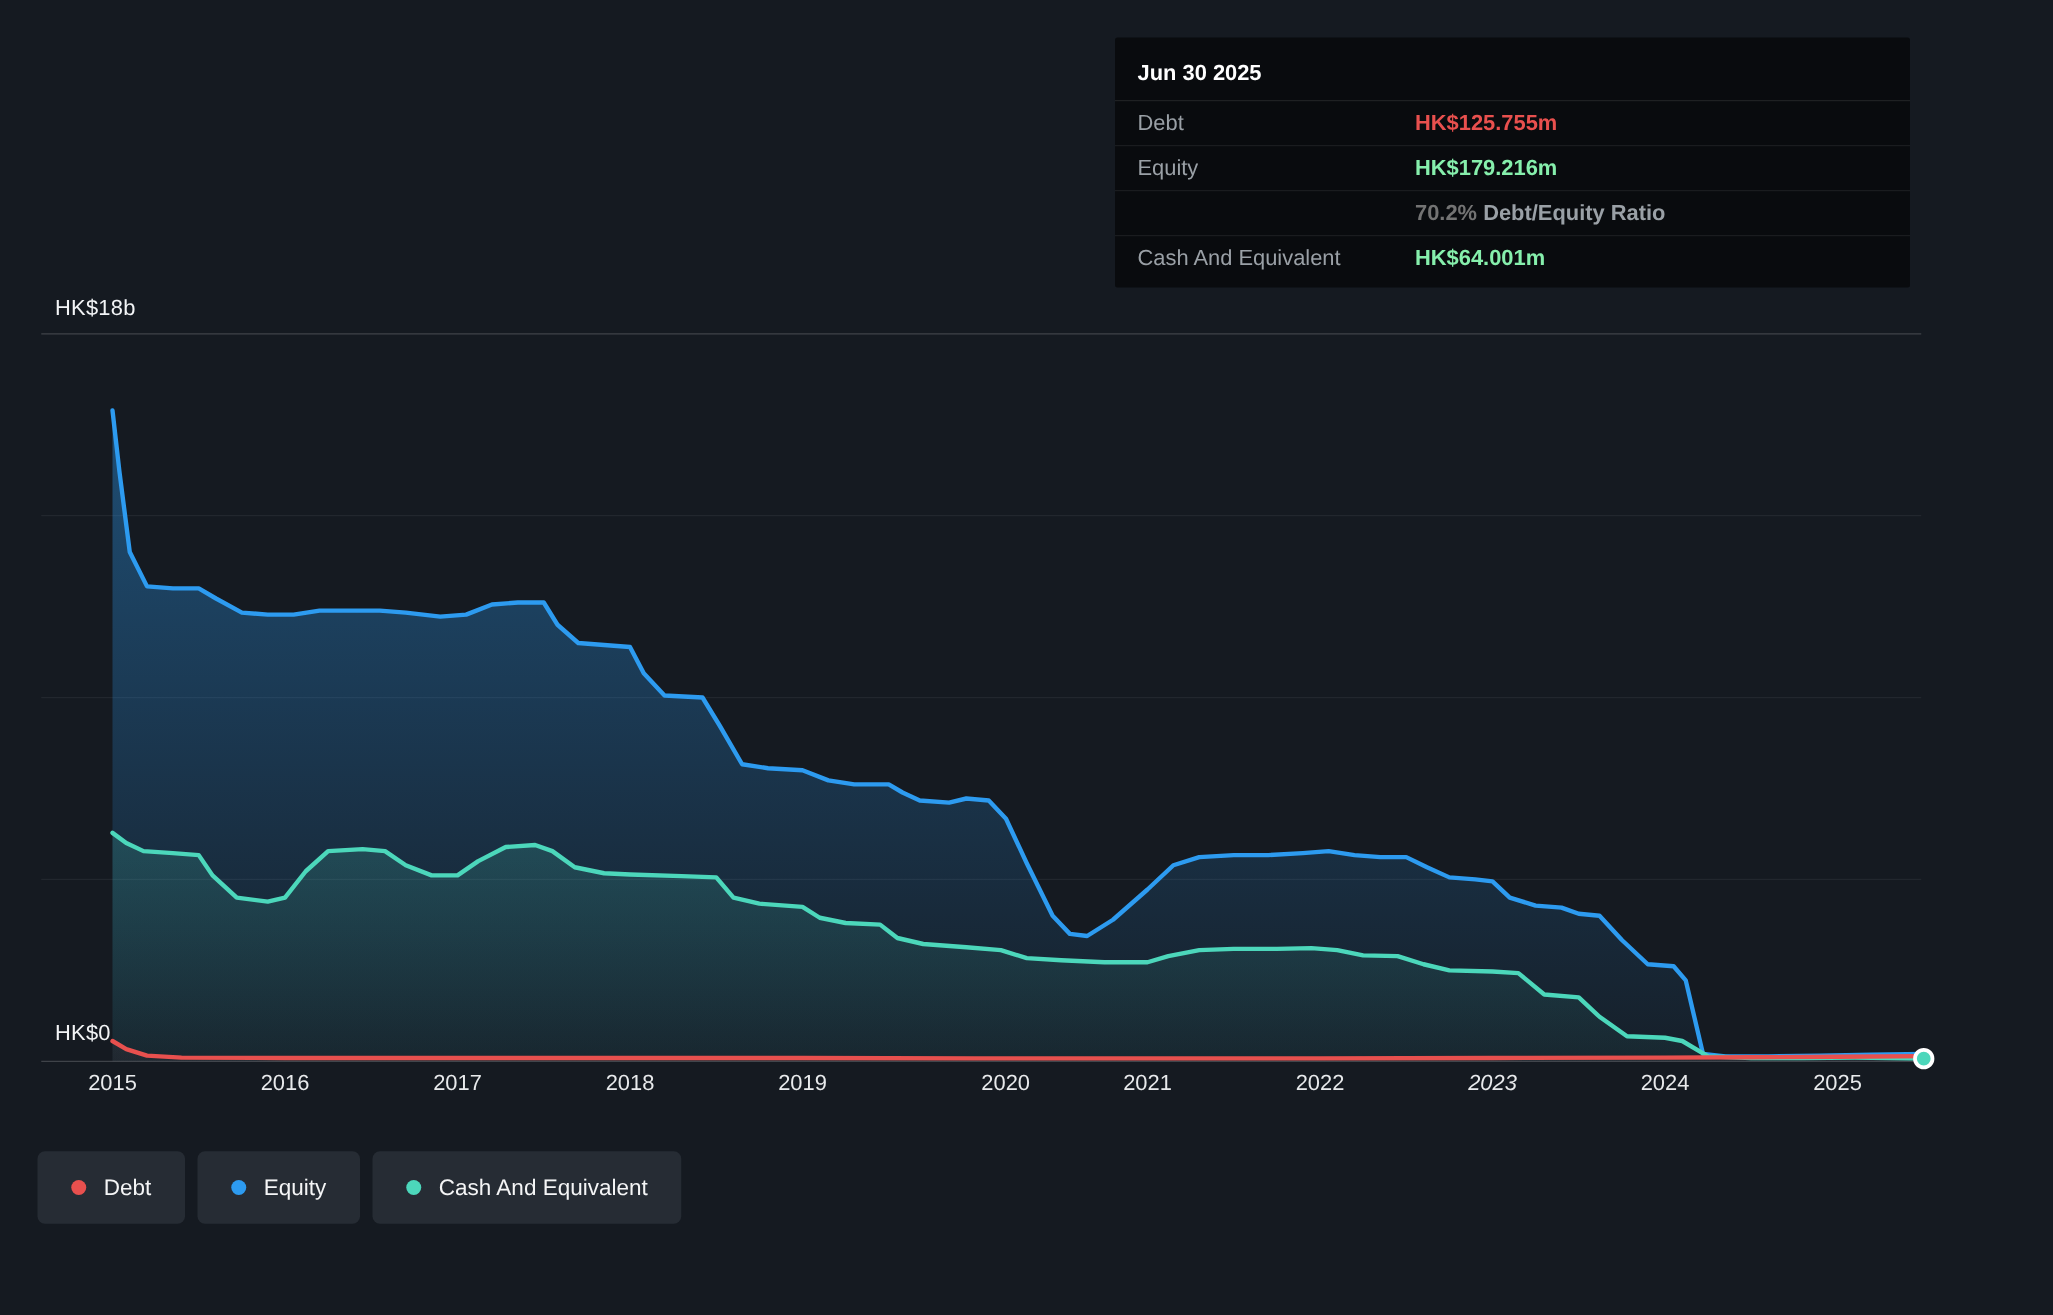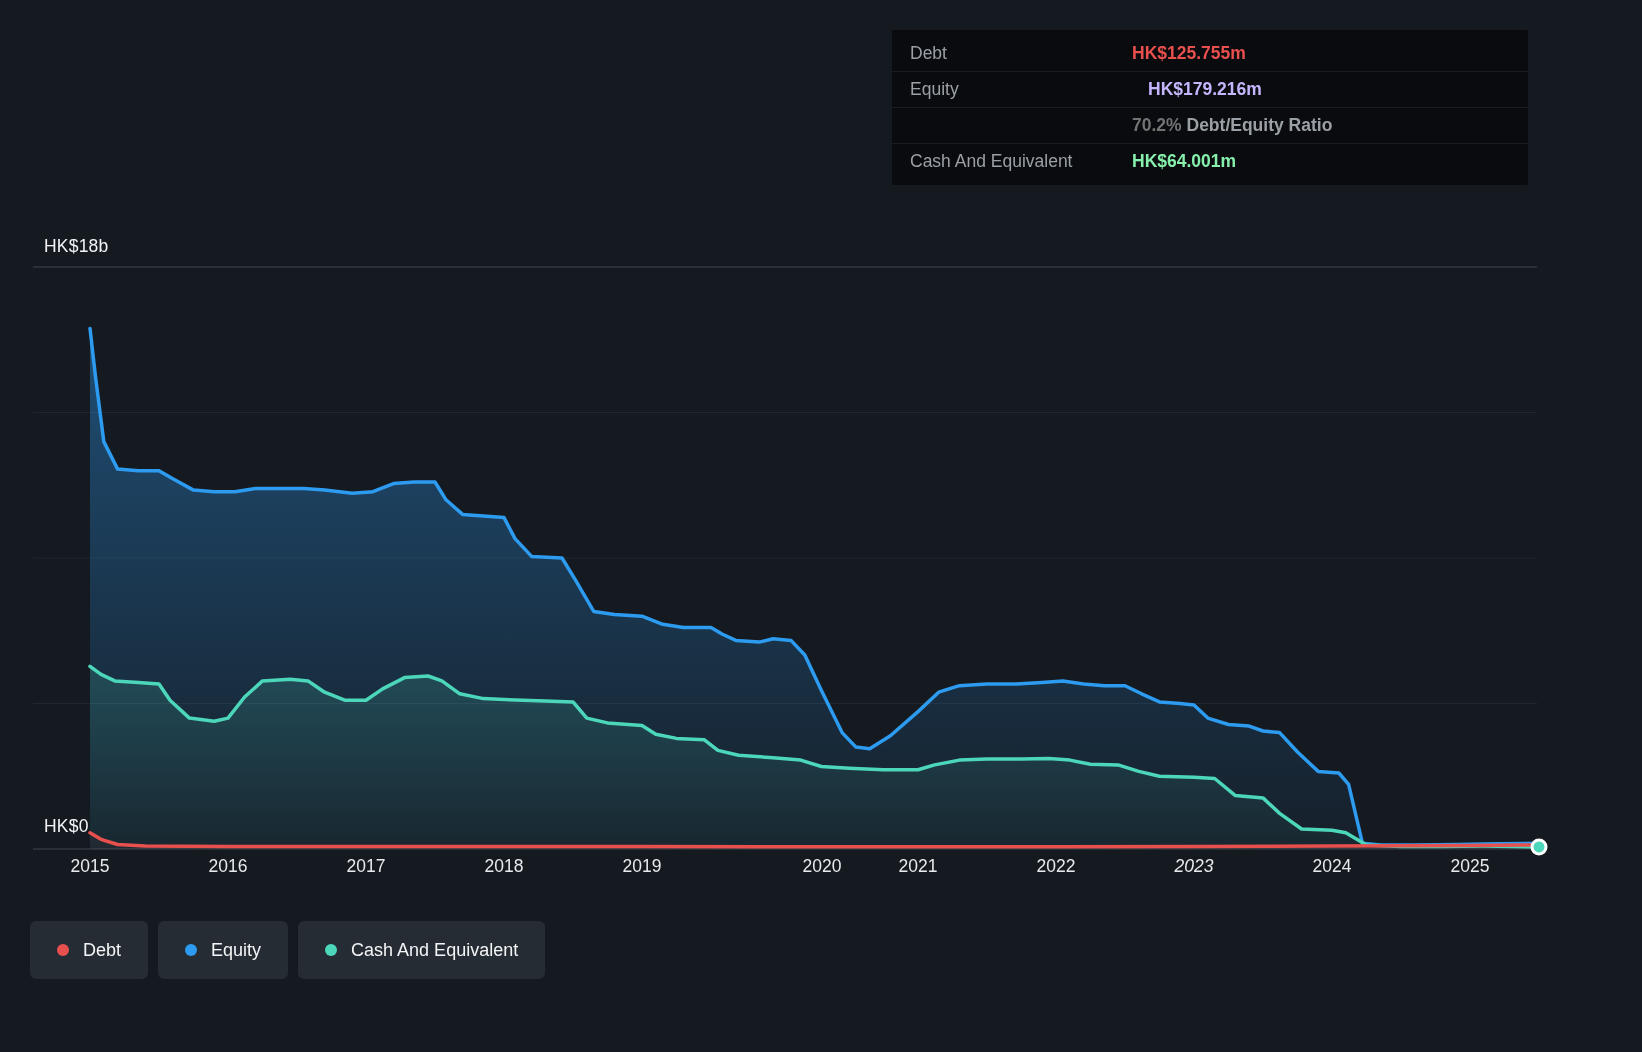--- a/index.html
+++ b/index.html
@@ -117,27 +117,28 @@
   }
   .t-ratio-bold { color: #737373; font-weight: 700; font-size: 17.5px; }
   .t-ratio-rest { color: #9aa0a6; font-weight: 700; font-size: 17.5px; }
 </style>
 </head>
 <body>
 
 <div id="page">
 
   <div id="tooltip">
+    <div class="t-title">Jun 30 2025</div>
     <div class="t-row">
       <div class="t-label">Debt</div>
       <div class="t-value" style="color: rgb(232, 80, 78);">HK$125.755m</div>
     </div>
     <div class="t-row">
       <div class="t-label">Equity</div>
-      <div class="t-value" style="color: #c4b5fd; margin-left: 16px;">HK$179.216m</div>
+      <div class="t-value" style="color: #86efac;">HK$179.216m</div>
     </div>
     <div class="t-row">
       <div class="t-label"></div>
       <div class="t-value">
         <span class="t-ratio-bold">70.2%</span>
         <span class="t-ratio-rest">Debt/Equity Ratio</span>
       </div>
     </div>
     <div class="t-row">
       <div class="t-label">Cash And Equivalent</div>
@@ -178,21 +179,21 @@
         <circle cx="1539.0" cy="596.9" r="7" fill="#4cd7bb" stroke="#ffffff" stroke-width="3"></circle>
       </svg>
     </div>
 
   <div id="x-axis">
       <div class="xlabel" style="left: 50px;">2015</div>
       <div class="xlabel" style="left: 188px;">2016</div>
       <div class="xlabel" style="left: 326px;">2017</div>
       <div class="xlabel" style="left: 464px;">2018</div>
       <div class="xlabel" style="left: 602px;">2019</div>
-      <div class="xlabel" style="left: 782px;">2020</div>
+      <div class="xlabel" style="left: 744px; text-align: right;">2020</div>
       <div class="xlabel" style="left: 878px;">2021</div>
       <div class="xlabel" style="left: 1016px;">2022</div>
       <div class="xlabel" style="left: 1154px; font-style: italic;">2023</div>
       <div class="xlabel" style="left: 1292px;">2024</div>
       <div class="xlabel" style="left: 1430px;">2025</div>
     </div>
 
   <div id="legend">
     <div class="pill">
       <span class="dot" style="background: rgb(232, 80, 78);"></span>

